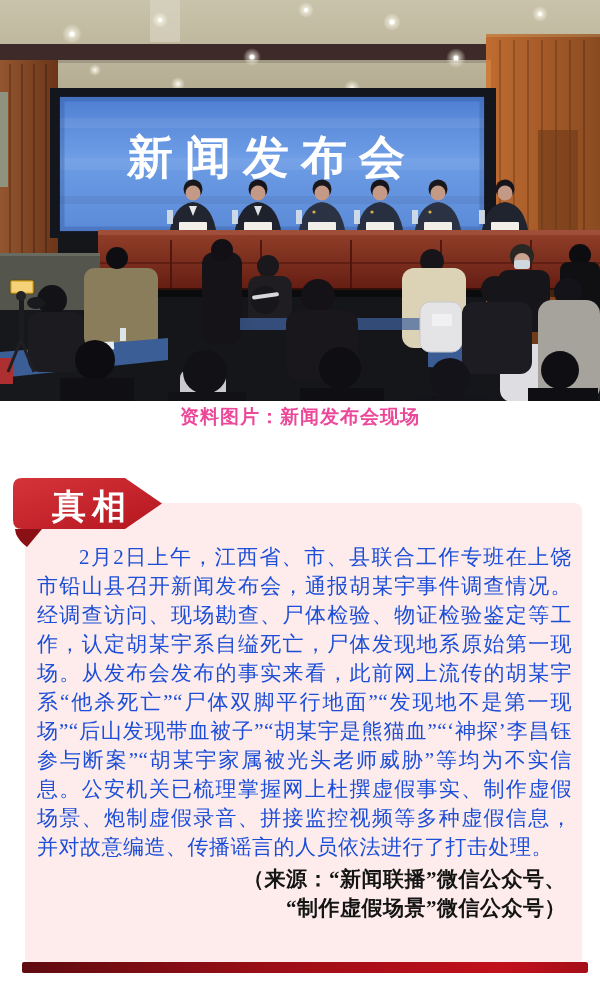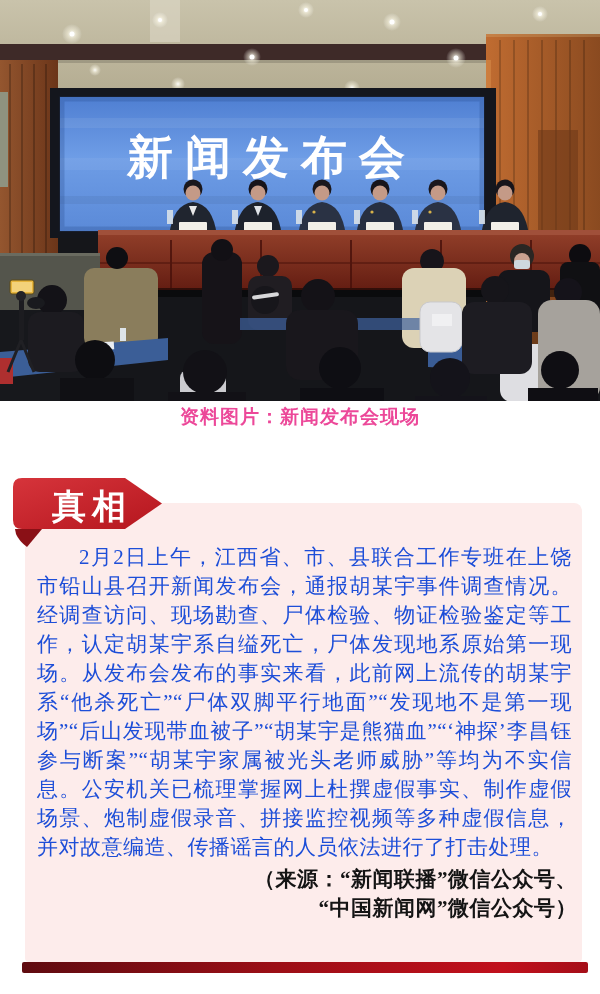--- a/index.html
+++ b/index.html
@@ -9,21 +9,21 @@
   .photo-wrap svg{display:block;}
   .caption{position:absolute;left:0;top:401px;width:600px;height:32px;
            display:flex;align-items:center;justify-content:center;
            font-size:19px;font-weight:bold;color:#ec4899;letter-spacing:1px;}
   .panel{position:absolute;left:25px;top:503px;width:557px;height:459px;
          background:#fdeceb;border-radius:8px 8px 4px 4px;box-sizing:border-box;}
   .body-text{margin:0;padding:40px 10px 0 12px;
              font-size:21px;line-height:29px;font-weight:normal;color:#1d4ed8;
              text-align:justify;text-indent:2em;letter-spacing:0.5px;}
   .src-line{font-size:21px;line-height:29px;font-weight:bold;color:#141414;
-            text-align:right;padding-right:5px;letter-spacing:0.5px;}
+            text-align:right;padding-right:16px;letter-spacing:0.5px;}
   .src-line.first{margin-top:3px;}
   .badge{position:absolute;left:12px;top:477px;width:152px;height:72px;z-index:3;}
   .badge svg{position:absolute;left:0;top:0;}
   .badge-label{position:absolute;left:16px;top:7px;width:122px;text-align:center;
                font-size:34px;font-weight:bold;color:#ffffff;letter-spacing:6px;
                text-indent:6px;}
   .bottom-bar{position:absolute;left:22px;top:962px;width:566px;height:11px;
               background:linear-gradient(90deg,#5f0b10,#9c0e16 45%,#c1101c 85%,#a50e18);
               border-radius:2px;z-index:2;}
 </style>
@@ -268,21 +268,21 @@
           <rect x="528" y="388" width="70" height="13" fill="#0f0e13"></rect>
       </g>
     </svg>
   </div>
 
   <div class="caption">资料图片：新闻发布会现场</div>
 
   <div class="panel">
     <p class="body-text">2月2日上午，江西省、市、县联合工作专班在上饶市铅山县召开新闻发布会，通报胡某宇事件调查情况。经调查访问、现场勘查、尸体检验、物证检验鉴定等工作，认定胡某宇系自缢死亡，尸体发现地系原始第一现场。从发布会发布的事实来看，此前网上流传的胡某宇系“他杀死亡”“尸体双脚平行地面”“发现地不是第一现场”“后山发现带血被子”“胡某宇是熊猫血”“‘神探’李昌钰参与断案”“胡某宇家属被光头老师威胁”等均为不实信息。公安机关已梳理掌握网上杜撰虚假事实、制作虚假场景、炮制虚假录音、拼接监控视频等多种虚假信息，并对故意编造、传播谣言的人员依法进行了打击处理。</p>
     <div class="src-line first">（来源：“新闻联播”微信公众号、</div>
-    <div class="src-line">“中国新闻网”微信公众号）</div>
+    <div class="src-line">“制作虚假场景”微信公众号）</div>
   </div>
 
   <div class="badge">
     <svg width="152" height="72" viewBox="0 0 152 72" xmlns="http://www.w3.org/2000/svg">
       <defs>
         <linearGradient id="badgeGrad" x1="0" y1="0" x2="1" y2="1">
           <stop offset="0" stop-color="#d6343b"></stop>
             <stop offset="1" stop-color="#b5161e"></stop>
         </linearGradient>
       </defs>

